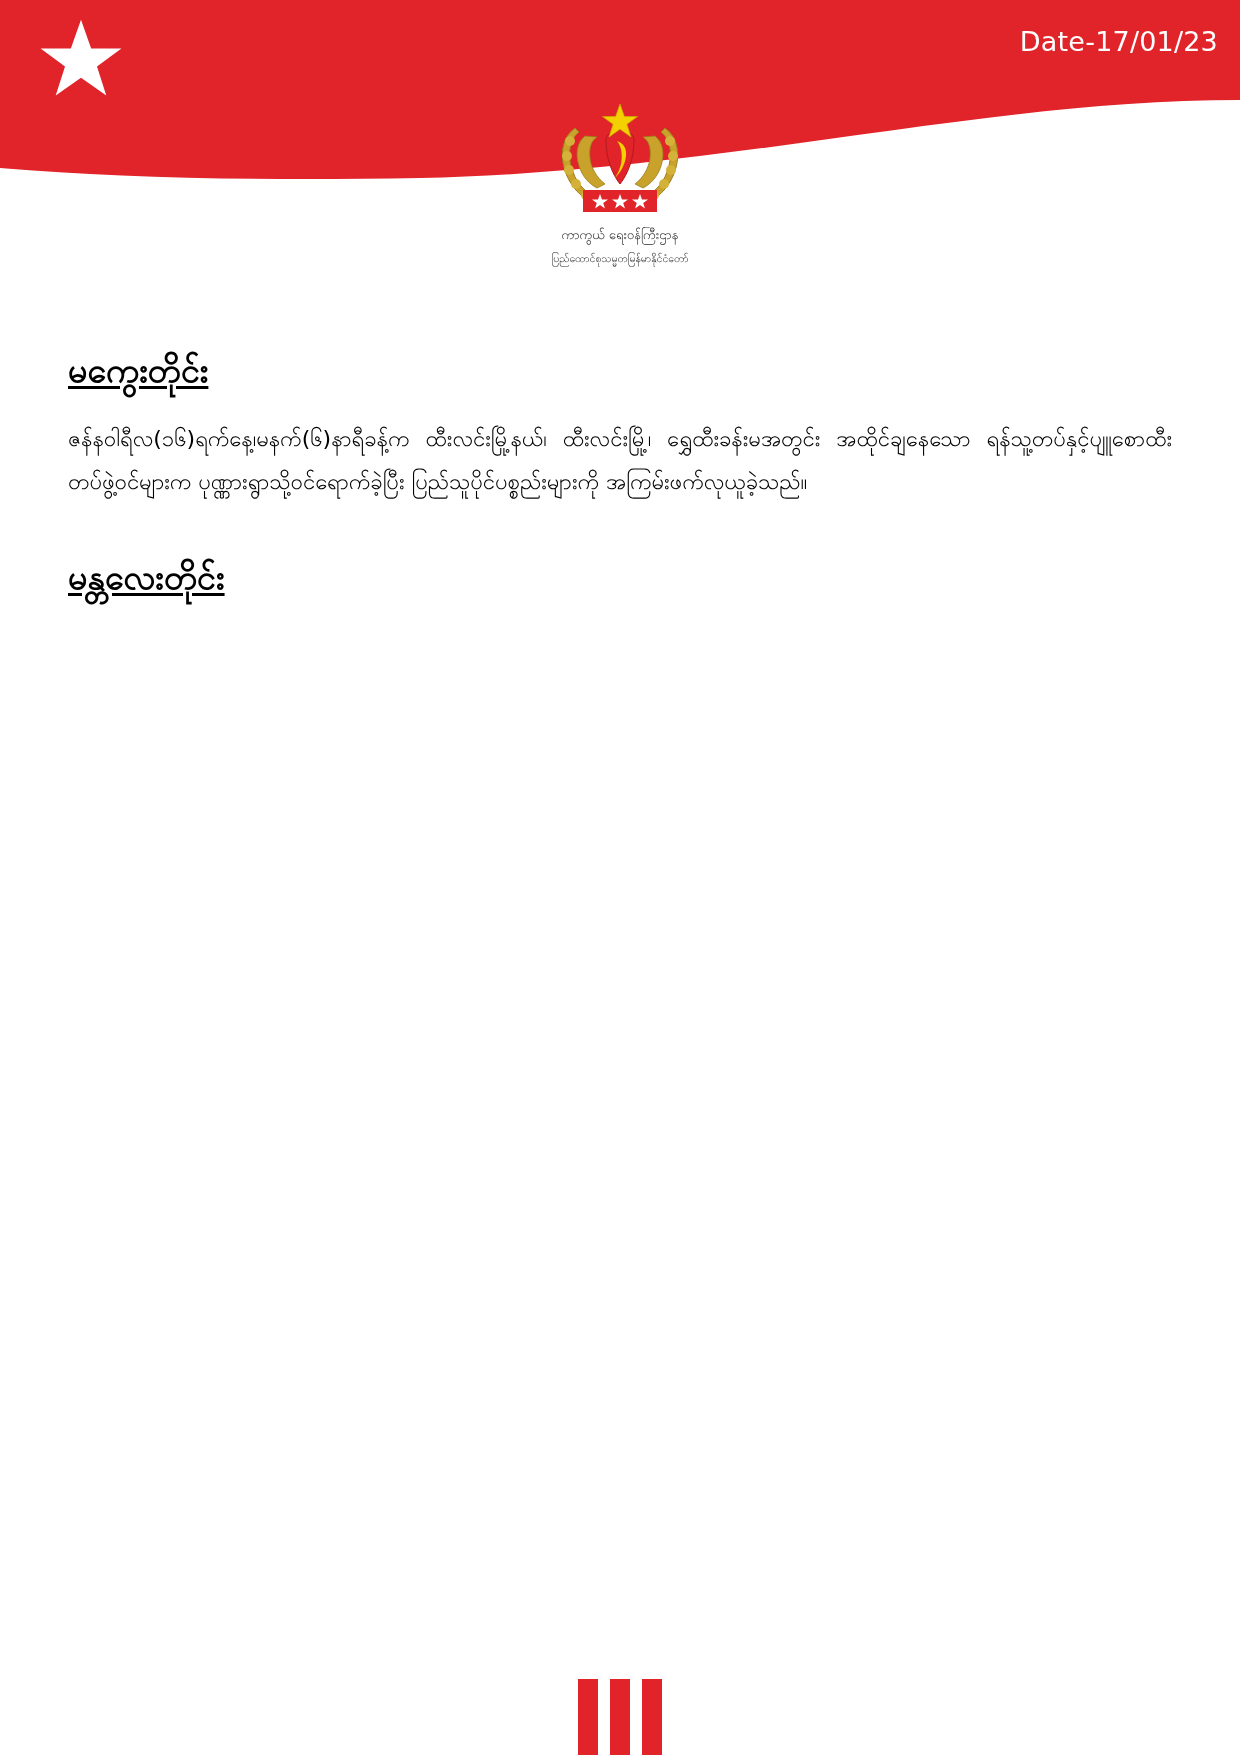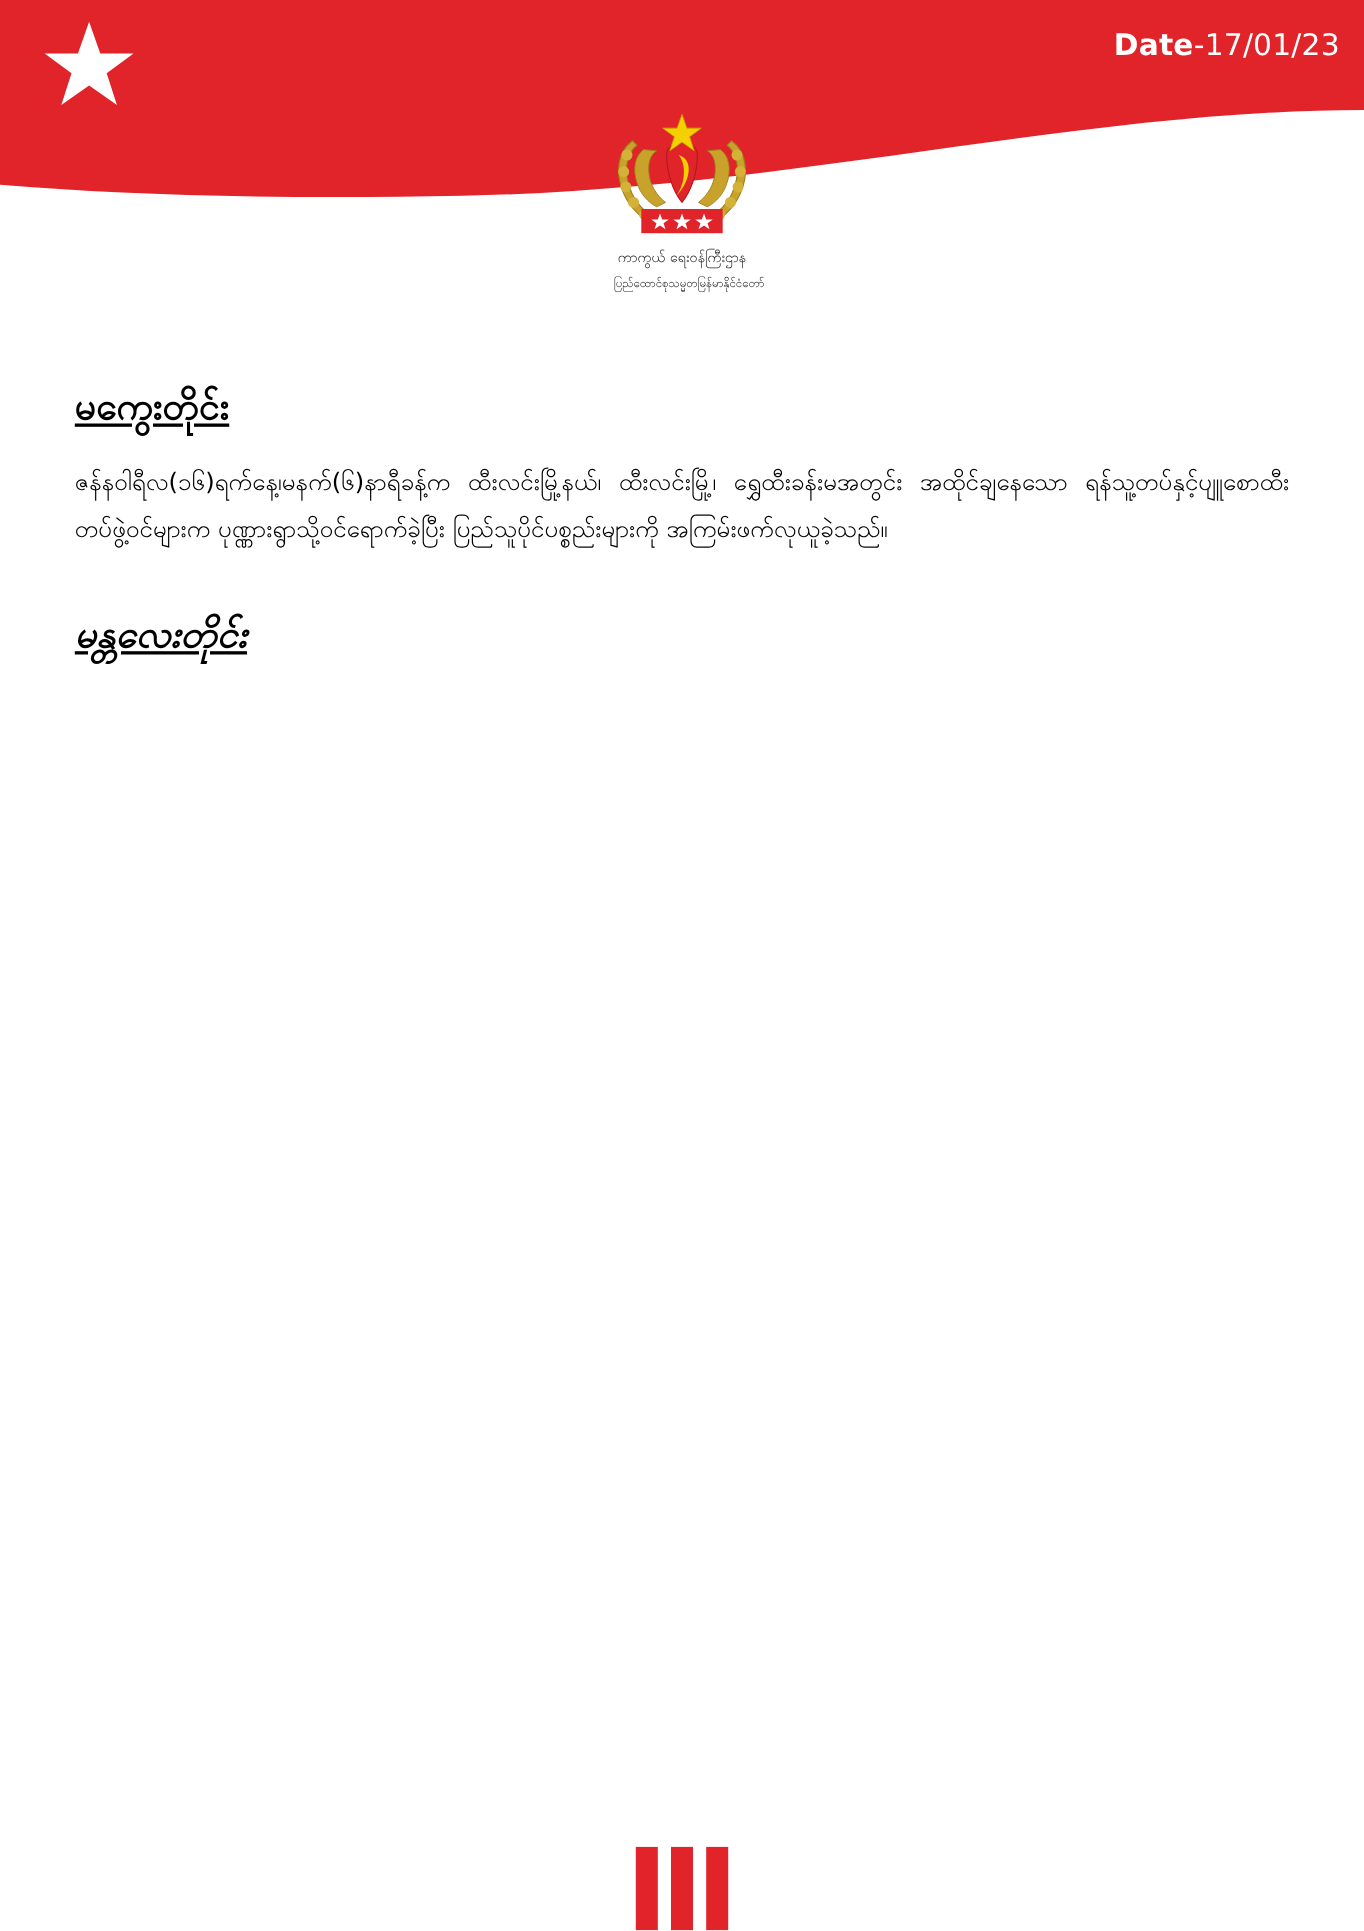--- a/index.html
+++ b/index.html
@@ -50,21 +50,21 @@
   .header-date {
     position: absolute;
     top: 26px;
     right: 22px;
     color: #ffffff;
     font-size: 27px;
     letter-spacing: 0.2px;
     white-space: nowrap;
   }
   .header-date .date-label {
-    font-weight: bold;
+    font-weight: normal;
     margin-left: 24px;
   }
   .header-date .date-value {
     font-weight: normal;
   }
 
   
   .emblem-wrap {
     position: absolute;
     top: 96px;
@@ -87,42 +87,40 @@
     color: #2b2b2b;
     margin-top: 1px;
     line-height: 1.2;
   }
   .emblem-caption2 {
     font-size: 10.5px;
     color: #2b2b2b;
     margin-top: 9px;
     line-height: 1.2;
     white-space: nowrap;
-    text-align: right;
   }
 
   
   .content {
     position: absolute;
     top: 345px;
     left: 68px;
     width: 1104px;
   }
   .region-heading {
     font-size: 34px;
     font-weight: bold;
     color: #000000;
     text-decoration: underline;
     text-underline-offset: 4px;
     margin: 0 0 22px 0;
     line-height: 1.5;
   }
   .region-heading.second {
     margin-top: 48px;
-    font-style: italic;
   }
   .para {
     font-size: 22px;
     color: #000000;
     line-height: 1.95;
     text-align: justify;
     text-justify: inter-word;
     margin: 0;
   }
   ul.bullets {

